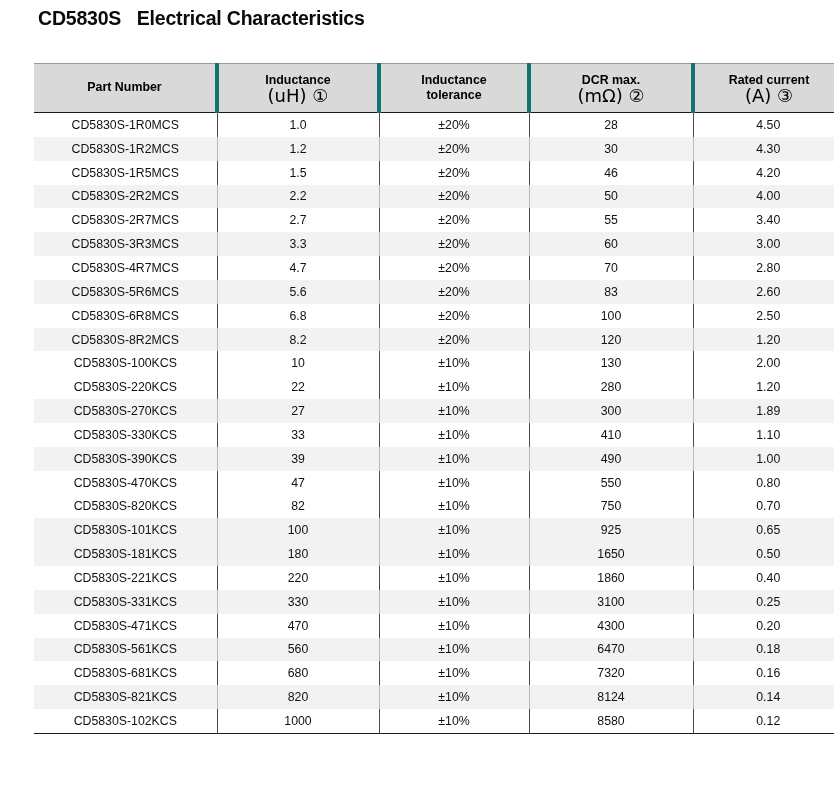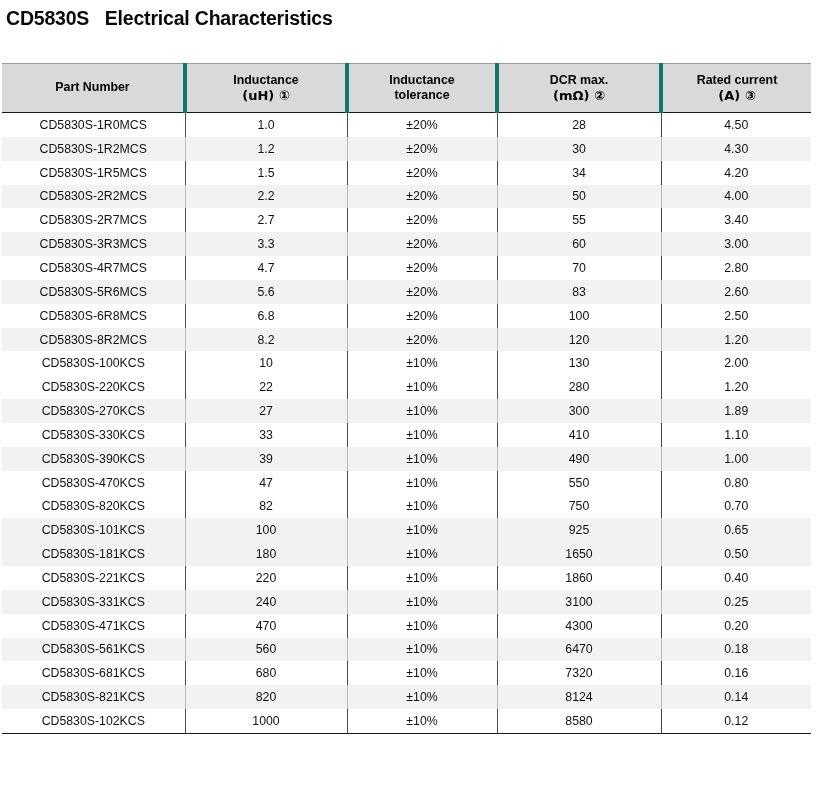--- a/index.html
+++ b/index.html
@@ -12,20 +12,21 @@
     background: #ffffff;
     font-family: "Liberation Sans", sans-serif;
     color: #000000;
     overflow: hidden;
   }
   .page {
     position: relative;
     width: 800px;
     height: 812px;
     box-sizing: border-box;
+    margin-left: 32px;
   }
   .doc-title {
     position: absolute;
     left: 6px;
     top: 5px;
     font-size: 19.5px;
     font-weight: bold;
     letter-spacing: -0.2px;
     white-space: pre;
     line-height: 26px;
@@ -88,22 +89,22 @@
   }
   table.spec tbody tr.alt td {
     background: #f2f2f2;
   }
   table.spec tbody tr.alt td { border-left-color: #b9b9b9; }
   table.spec tbody tr:last-child td {
     border-bottom: 1.8px solid #1a1a1a;
   }
   .circ {
     font-family: "DejaVu Sans", sans-serif;
-    font-weight: bold;
-    font-size: 13px;
+    font-weight: normal;
+    font-size: 18px;
   }
 </style>
 </head>
 <body>
 
 <div class="page">
 
   <div class="doc-title">CD5830S   Electrical Characteristics</div>
 
   <div class="table-wrap">
@@ -151,21 +152,21 @@
             <td>CD5830S-1R2MCS</td>
             <td>1.2</td>
             <td>±20%</td>
             <td>30</td>
             <td>4.30</td>
           </tr>
           <tr>
             <td>CD5830S-1R5MCS</td>
             <td>1.5</td>
             <td>±20%</td>
-            <td>34</td>
+            <td>46</td>
             <td>4.20</td>
           </tr>
           <tr class="alt">
             <td>CD5830S-2R2MCS</td>
             <td>2.2</td>
             <td>±20%</td>
             <td>50</td>
             <td>4.00</td>
           </tr>
           <tr>
@@ -275,21 +276,21 @@
           </tr>
           <tr>
             <td>CD5830S-221KCS</td>
             <td>220</td>
             <td>±10%</td>
             <td>1860</td>
             <td>0.40</td>
           </tr>
           <tr class="alt">
             <td>CD5830S-331KCS</td>
-            <td>240</td>
+            <td>330</td>
             <td>±10%</td>
             <td>3100</td>
             <td>0.25</td>
           </tr>
           <tr>
             <td>CD5830S-471KCS</td>
             <td>470</td>
             <td>±10%</td>
             <td>4300</td>
             <td>0.20</td>

